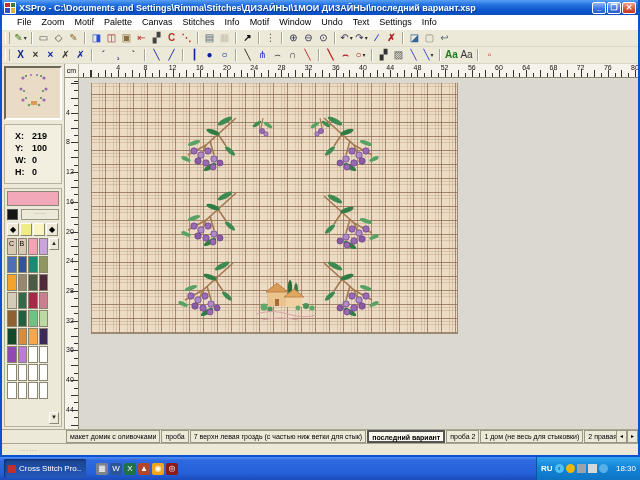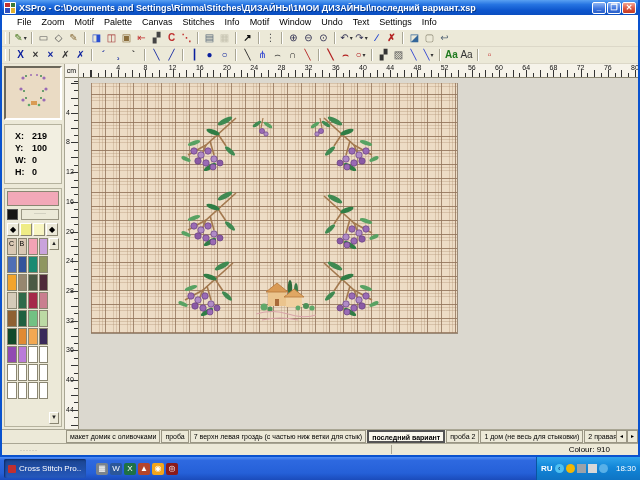--- a/index.html
+++ b/index.html
@@ -562,21 +562,20 @@
           <span class="tab">проба 2</span>
           <span class="tab">1 дом (не весь для стыковки)</span>
           <span class="tab">2 правая ниж гр</span>
         </div>
       <span class="tab-arrow">◂</span>
       <span class="tab-arrow">▸</span>
     </div>
 
     <div class="statusbar">
       <span class="status-left">······</span>
-      <span class="status-right">Colour: 910</span>
     </div>
   </div>
 
   <div class="taskbar">
     <div class="tasks" id="tasks">
         <div class="task-btn active">
           <span class="task-icon" style="background: rgb(192, 48, 48);"></span>
           <span class="task-label">Cross Stitch Pro...</span>
         </div>
       </div>

